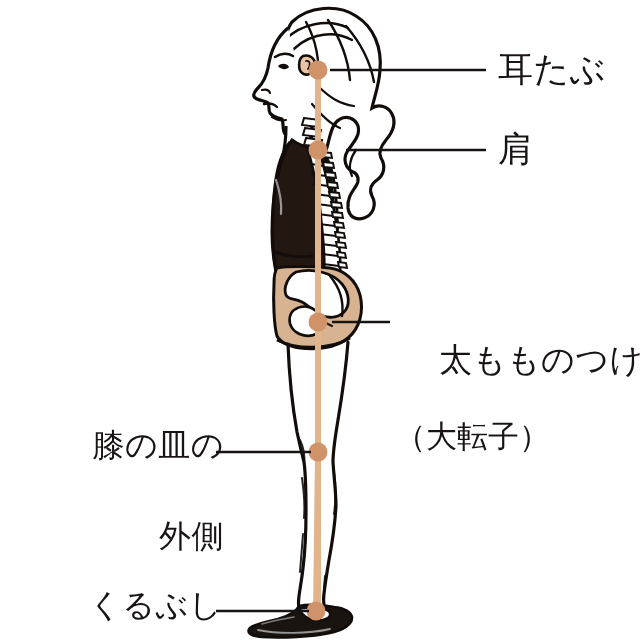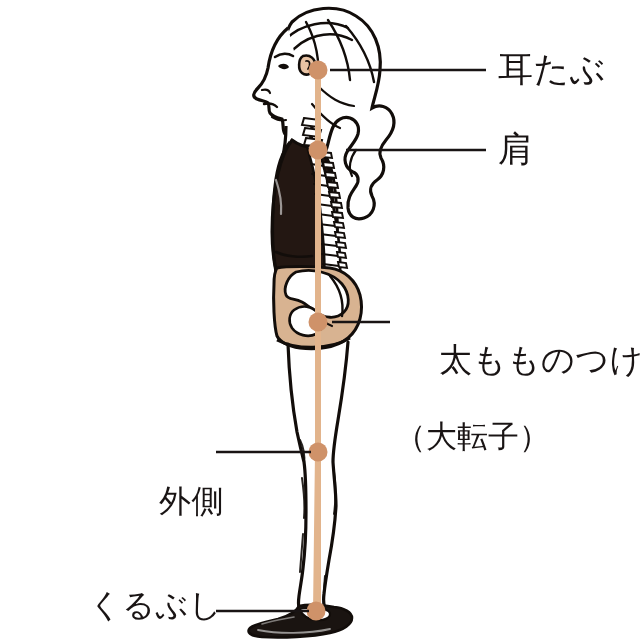--- a/index.html
+++ b/index.html
@@ -267,20 +267,21 @@
   <div class="label right lbl-ear">耳たぶ</div>
 
   <div class="label right lbl-shoulder">肩</div>
 
   <div class="label right lbl-hip">
     <span>太もものつけ根</span>
     <span class="sub">（大転子）</span>
   </div>
 
   <div class="label left lbl-knee">
+    <span>膝の皿の</span>
     <span class="l2">外側</span>
   </div>
 
   <div class="label left lbl-ankle">
     <span>くるぶし</span>
     
   </div>
 
 </div>
 

